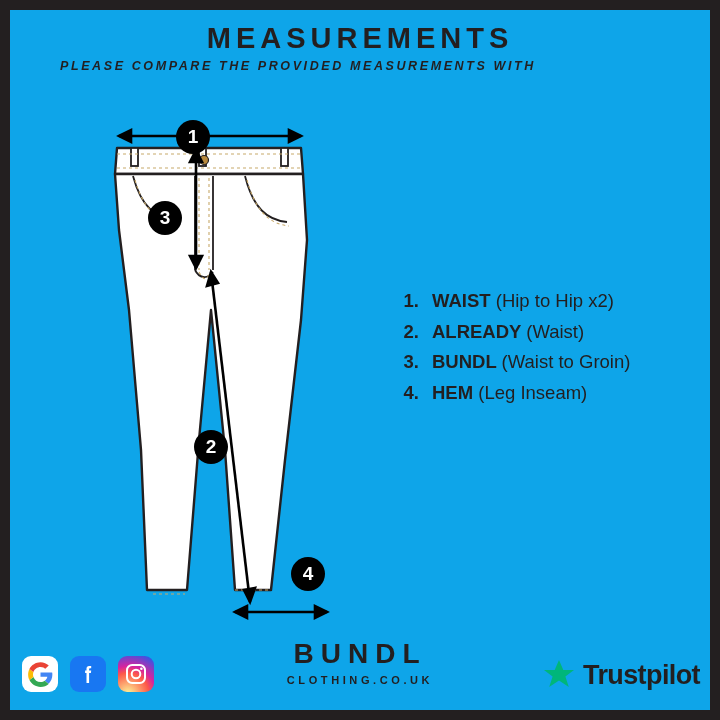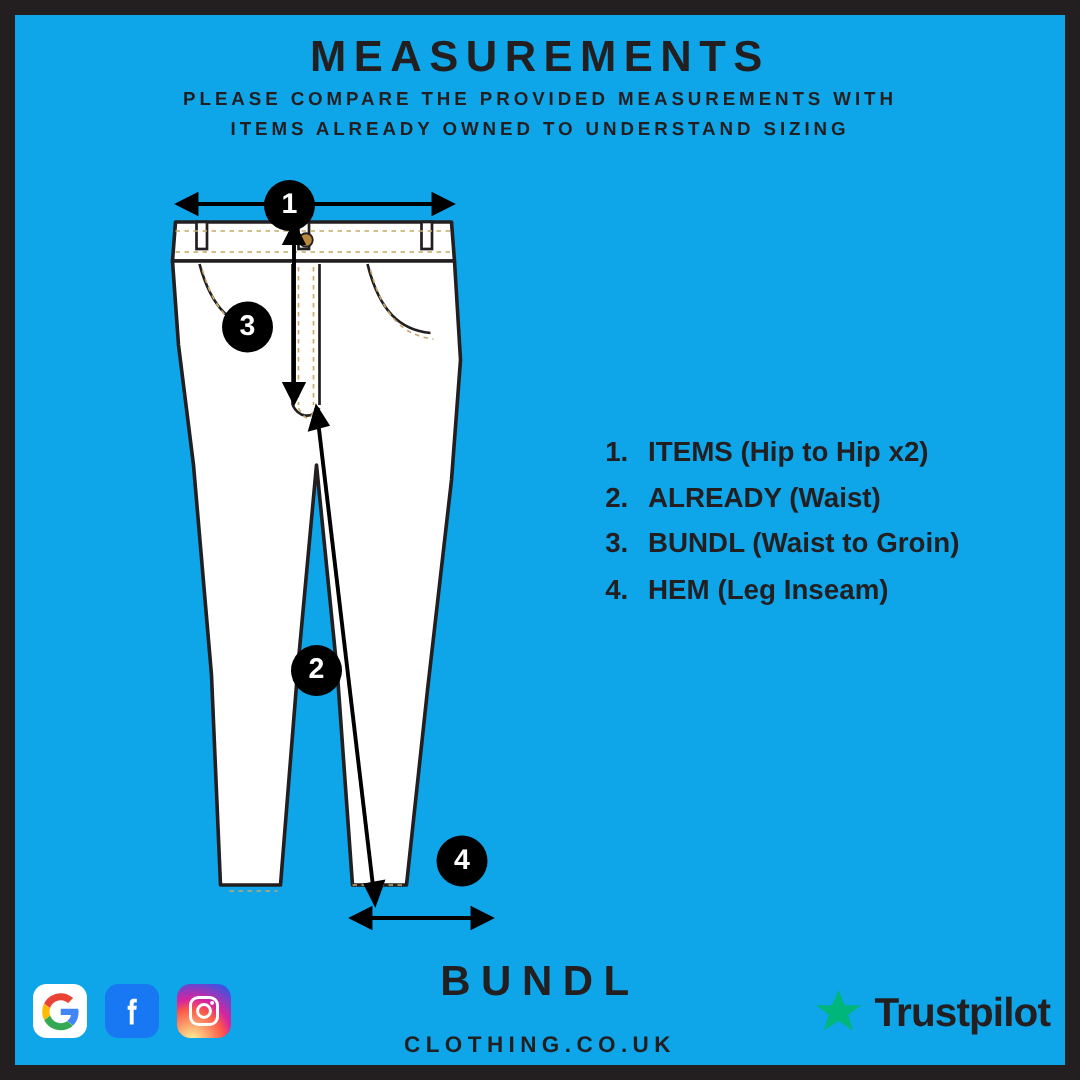--- a/index.html
+++ b/index.html
@@ -34,27 +34,27 @@
     font-size: 29px;
     font-weight: bold;
     letter-spacing: 5px;
     color: #231f20;
   }
   #subtitle {
     position: absolute;
     top: 56px;
     left: 60px;
     width: 600px;
-    text-align: center;
     font-size: 12.5px;
     font-weight: bold;
     letter-spacing: 2.6px;
     line-height: 20px;
     color: #231f20;
     text-transform: uppercase;
+    font-style: italic;
   }
 
   
   #jeans {
     position: absolute;
     left: 95px;
     top: 120px;
     width: 300px;
     height: 510px;
   }
@@ -72,21 +72,21 @@
     padding: 0 0 0 26px;
     list-style: decimal;
   }
   #legend li {
     font-size: 18.5px;
     line-height: 30.5px;
     font-weight: bold;
     padding-left: 8px;
   }
   #legend li .paren {
-    font-weight: bold;
+    font-weight: normal;
   }
 
   
   .marker {
     position: absolute;
     width: 34px;
     height: 34px;
     border-radius: 50%;
     background: #000000;
     color: #ffffff;
@@ -107,25 +107,25 @@
     text-align: center;
   }
   #brand-name {
     font-size: 28px;
     font-weight: bold;
     letter-spacing: 7px;
     color: #231f20;
     line-height: 36px;
   }
   #brand-domain {
-    font-size: 15px;
+    font-size: 11px;
     font-weight: bold;
     letter-spacing: 3.6px;
     color: #231f20;
-    margin-top: 16px;
+    margin-top: 2px;
   }
 
   #socials {
     position: absolute;
     left: 22px;
     top: 656px;
     display: flex;
     gap: 12px;
     align-items: center;
   }
@@ -164,21 +164,20 @@
 <div id="page">
 
   <div class="frame-top"></div>
   <div class="frame-bottom"></div>
   <div class="frame-left"></div>
   <div class="frame-right"></div>
 
   <div id="title">MEASUREMENTS</div>
   <div id="subtitle">
     <div>PLEASE COMPARE THE PROVIDED MEASUREMENTS WITH</div>
-    <div>ITEMS ALREADY OWNED TO UNDERSTAND SIZING</div>
   </div>
 
   <div id="jeans">
     <svg width="300" height="510" viewBox="0 0 300 510" xmlns="http://www.w3.org/2000/svg">
       <g fill="#ffffff" stroke="#231f20" stroke-width="2.4" stroke-linejoin="round" stroke-linecap="round">
 
         <path d="M22 28 L206 28 L208 54 L20 54 Z"></path>
 
         <path d="M20 54 L208 54 L212 120 L206 200 L190 340 L176 470 L140 470 L130 330 L116 190 L104 320 L92 470 L52 470 L46 330 L34 190 L24 110 Z"></path>
       </g>
@@ -242,21 +241,21 @@
 
     <div class="marker" style="left: 81px; top: 0px;">1</div>
     <div class="marker" style="left: 53px; top: 81px;">3</div>
     <div class="marker" style="left: 99px; top: 310px;">2</div>
     <div class="marker" style="left: 196px; top: 437px;">4</div>
   </div>
 
   <div id="legend">
     <ol>
       <li>
-        <span>ITEMS</span>
+        <span>WAIST</span>
         <span class="paren">(Hip to Hip x2)</span>
       </li>
       <li>
         <span>ALREADY</span>
         <span class="paren">(Waist)</span>
       </li>
       <li>
         <span>BUNDL</span>
         <span class="paren">(Waist to Groin)</span>
       </li>

